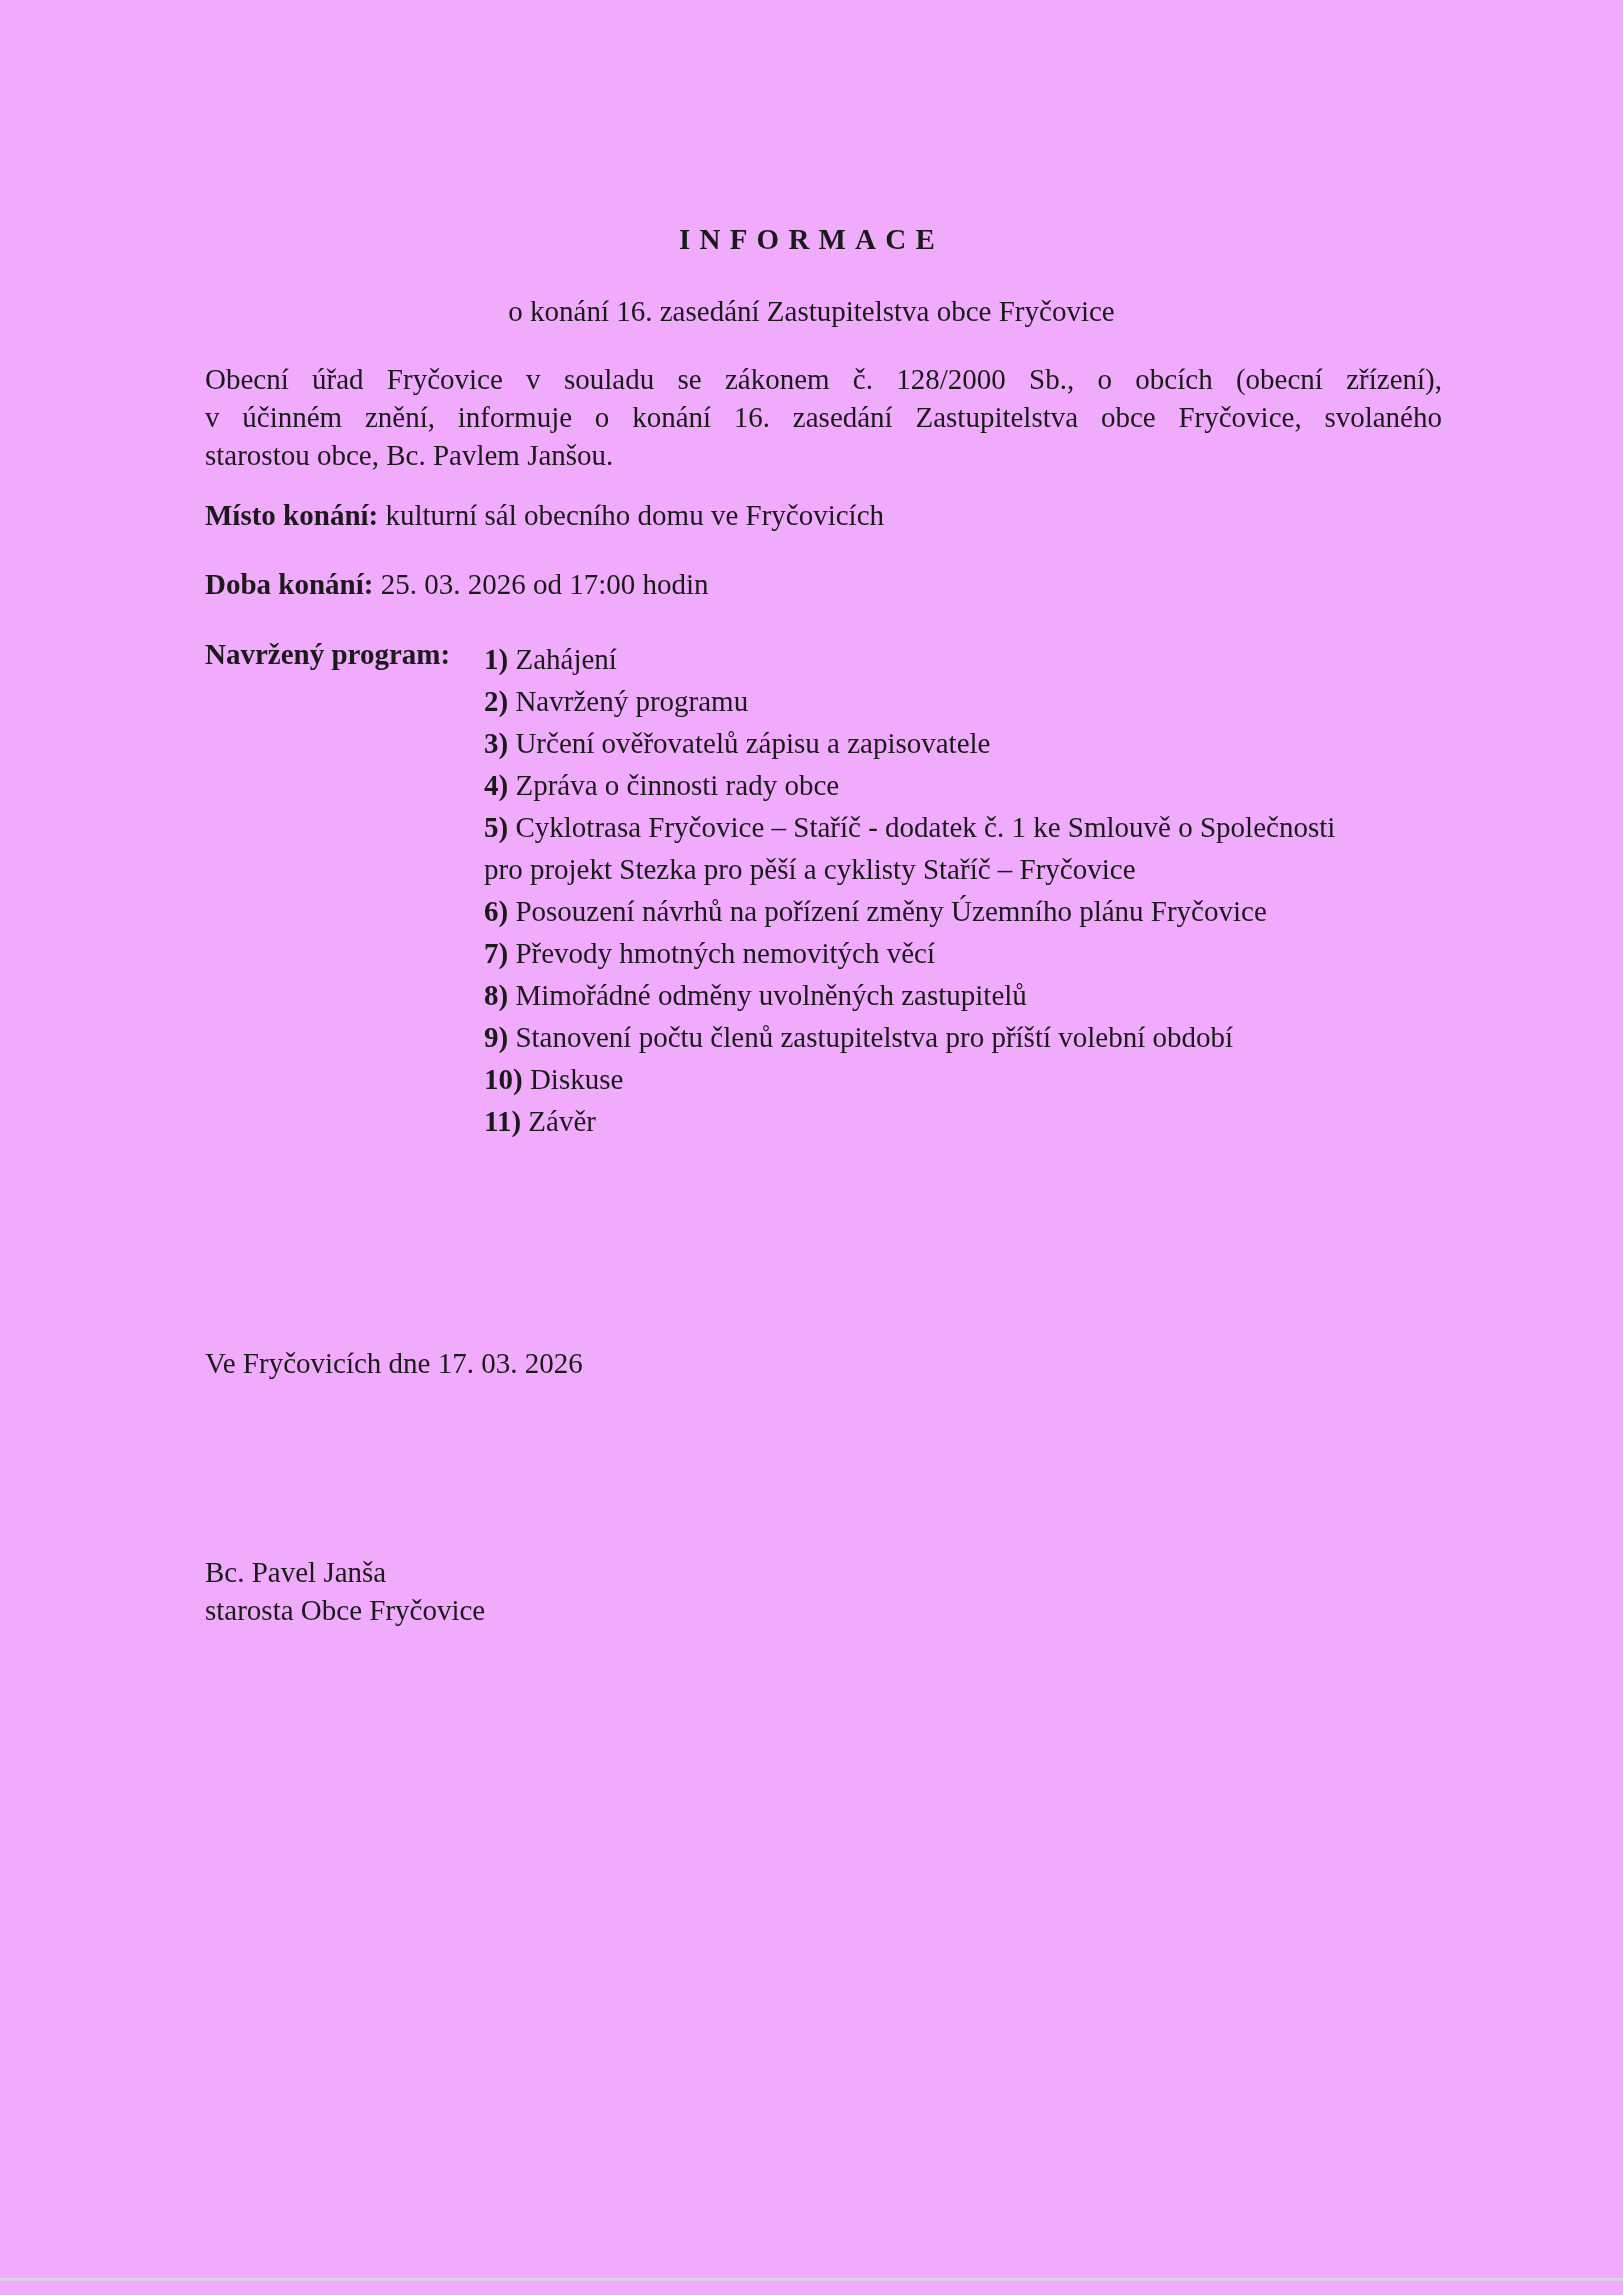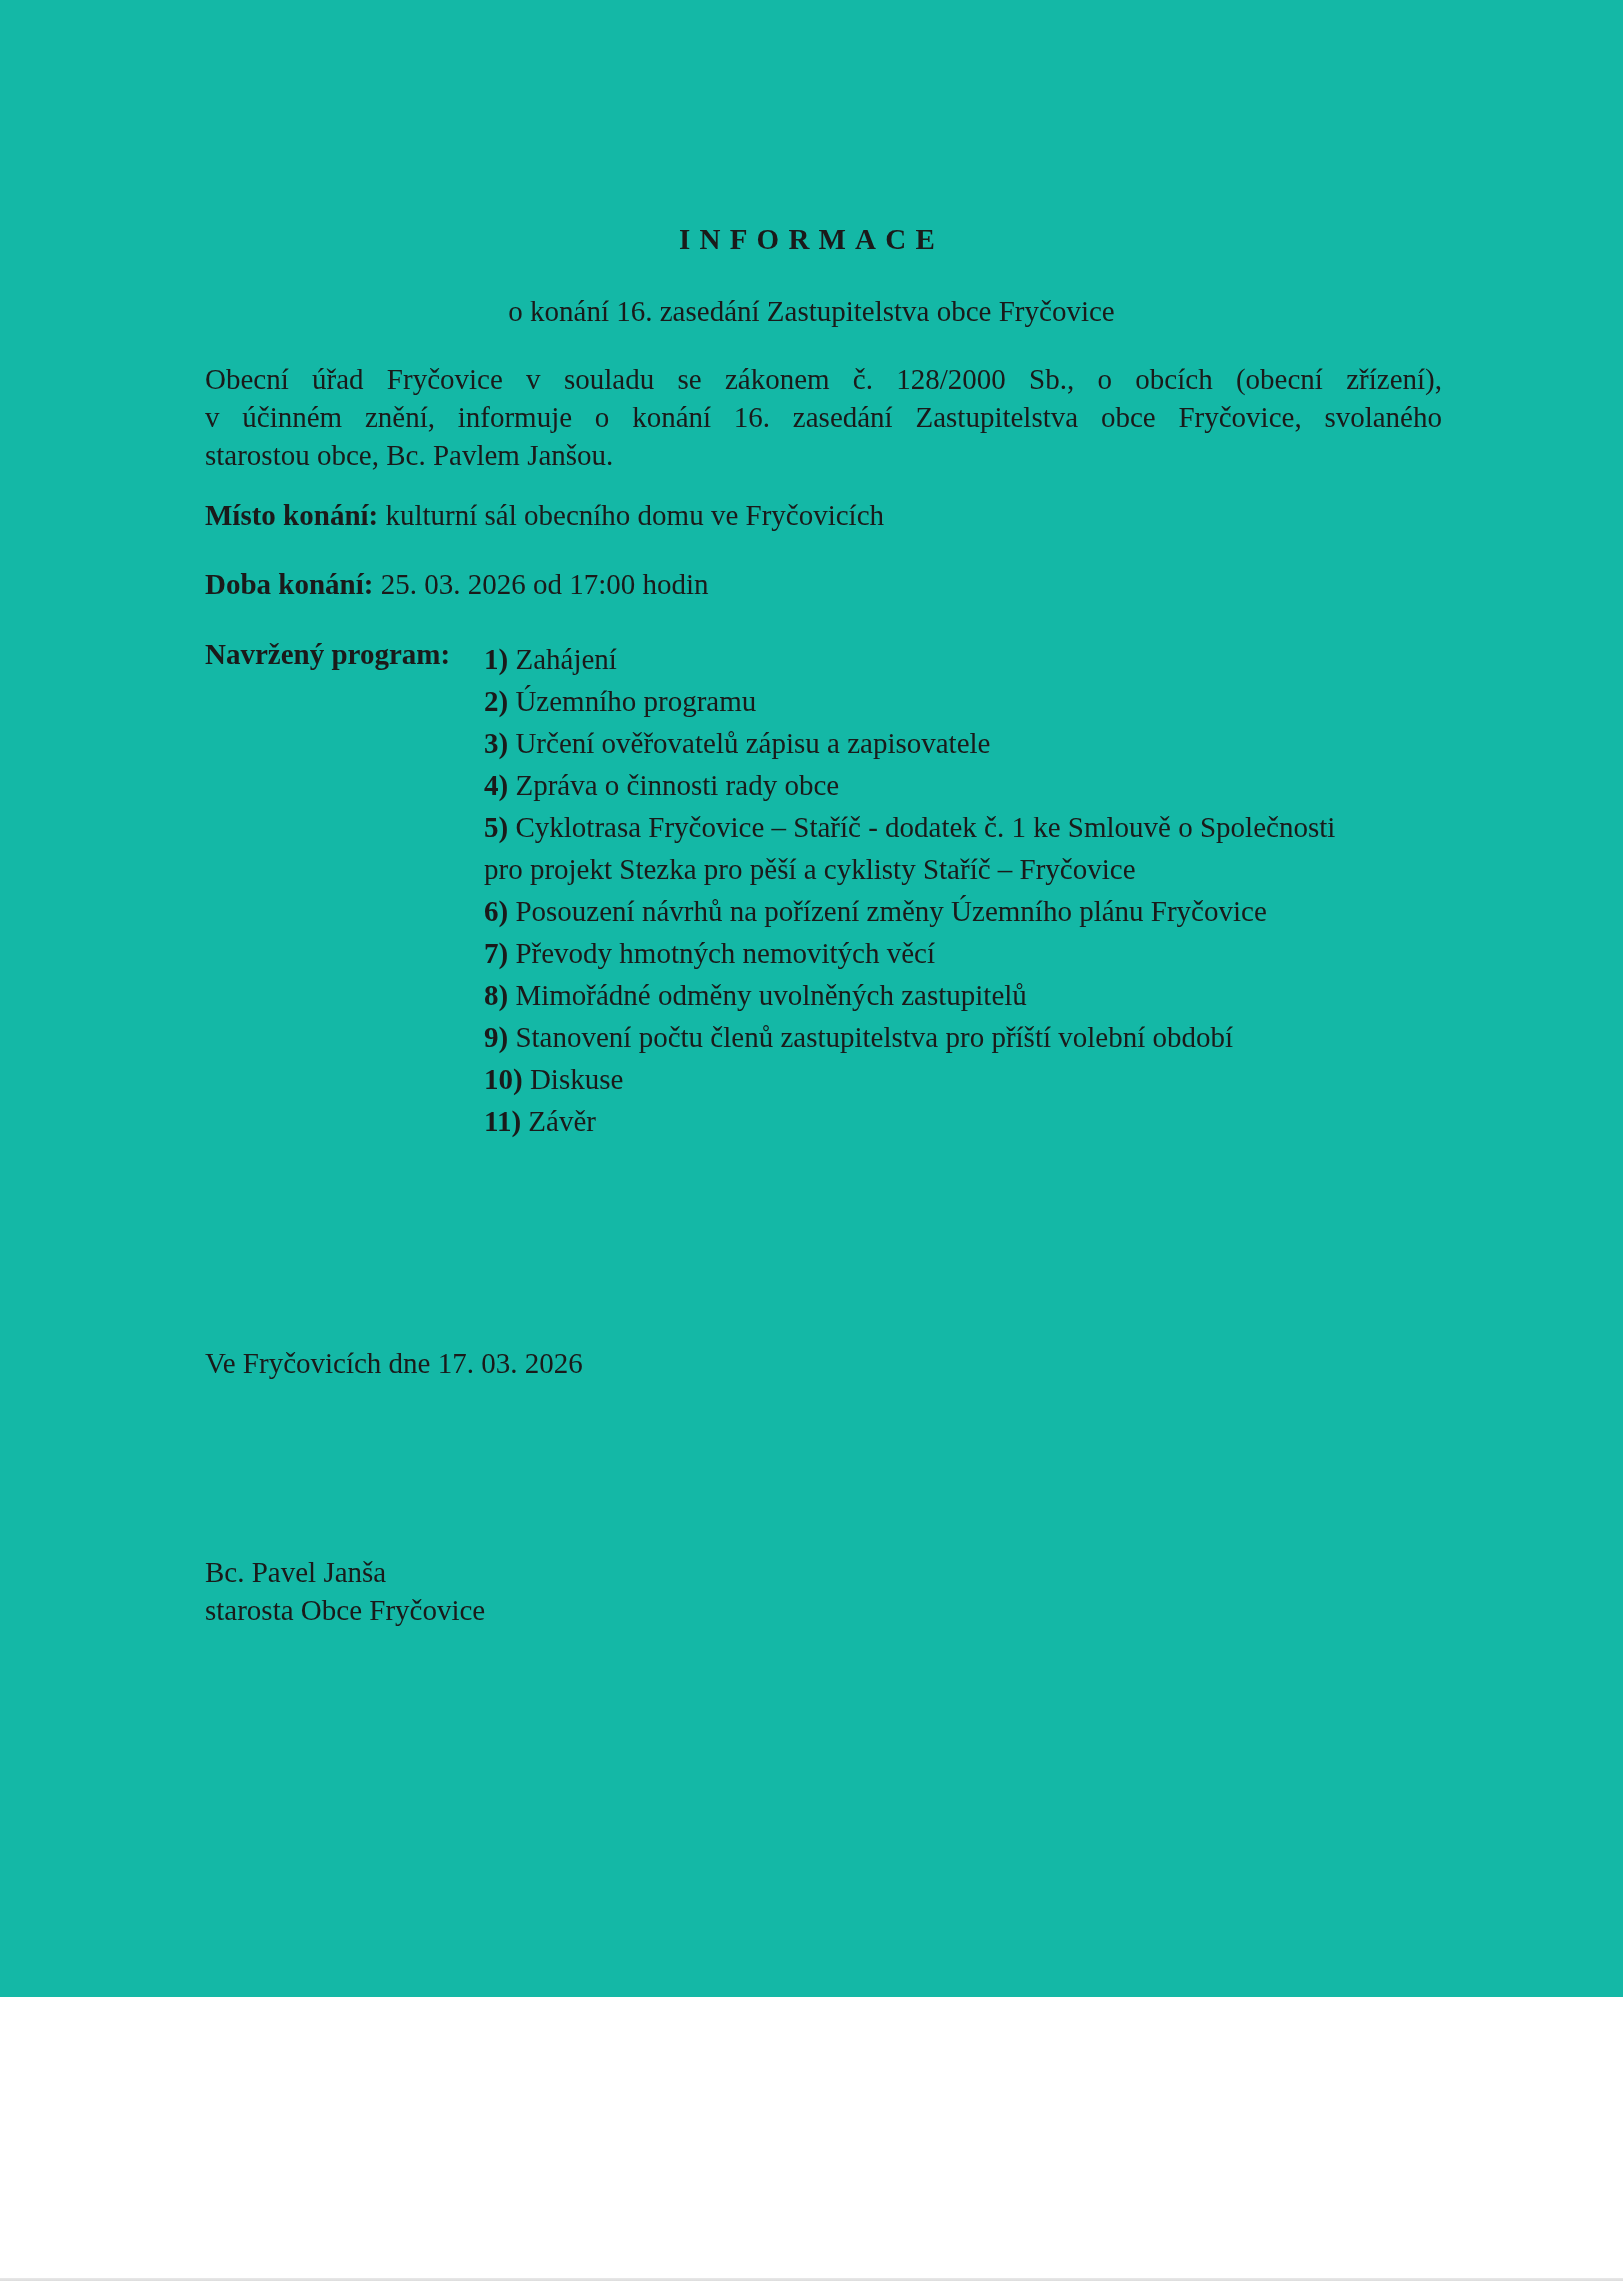--- a/index.html
+++ b/index.html
@@ -1,21 +1,21 @@
 <!DOCTYPE html>
 <html style="font-size:10.5px"><head>
 <meta charset="utf-8">
 <style>
   html, body { margin: 0; padding: 0; background: #ffffff; }
   body {
     width: 1623px; height: 2295px; position: relative; overflow: hidden;
     font-family: "Liberation Serif", "DejaVu Serif", serif;
     color: #1a1a1a;
   }
-  .page { position: absolute; left: 0; top: 0; width: 1623px; height: 1997px; background: #14b8a6; }
+  .page { position: absolute; left: 0; top: 0; width: 1623px; height: 2295px; background: #f0abfc; }
   .title {
     position: absolute; top: 223px; left: 0; width: 1623px; text-align: center;
     font-weight: bold; font-size: 29px; letter-spacing: 9.2px;
   }
   .subtitle {
     position: absolute; top: 295px; left: 0; width: 1623px; text-align: center;
     font-weight: normal; font-size: 29px;
   }
   .intro {
     position: absolute; left: 205px; top: 360px; width: 1237px;
@@ -57,21 +57,21 @@
     <b>Místo konání:</b><span> kulturní sál obecního domu ve Fryčovicích</span>
   </div>
 
   <div class="field doba">
     <b>Doba konání:</b><span> 25. 03. 2026 od 17:00 hodin</span>
   </div>
 
   <div class="program-label">Navržený program:</div>
   <ul class="program-list">
     <li><span class="num">1)</span><span> Zahájení</span></li>
-    <li><span class="num">2)</span><span> Územního programu</span></li>
+    <li><span class="num">2)</span><span> Navržený programu</span></li>
     <li><span class="num">3)</span><span> Určení ověřovatelů zápisu a zapisovatele</span></li>
     <li><span class="num">4)</span><span> Zpráva o činnosti rady obce</span></li>
     <li><span class="num">5)</span><span> Cyklotrasa Fryčovice – Staříč - dodatek č. 1 ke Smlouvě o Společnosti</span><span class="cont">pro projekt Stezka pro pěší a cyklisty Staříč – Fryčovice</span></li>
     <li><span class="num">6)</span><span> Posouzení návrhů na pořízení změny Územního plánu Fryčovice</span></li>
     <li><span class="num">7)</span><span> Převody hmotných nemovitých věcí</span></li>
     <li><span class="num">8)</span><span> Mimořádné odměny uvolněných zastupitelů</span></li>
     <li><span class="num">9)</span><span> Stanovení počtu členů zastupitelstva pro příští volební období</span></li>
     <li><span class="num">10)</span><span> Diskuse</span></li>
     <li><span class="num">11)</span><span> Závěr</span></li>
   </ul>

